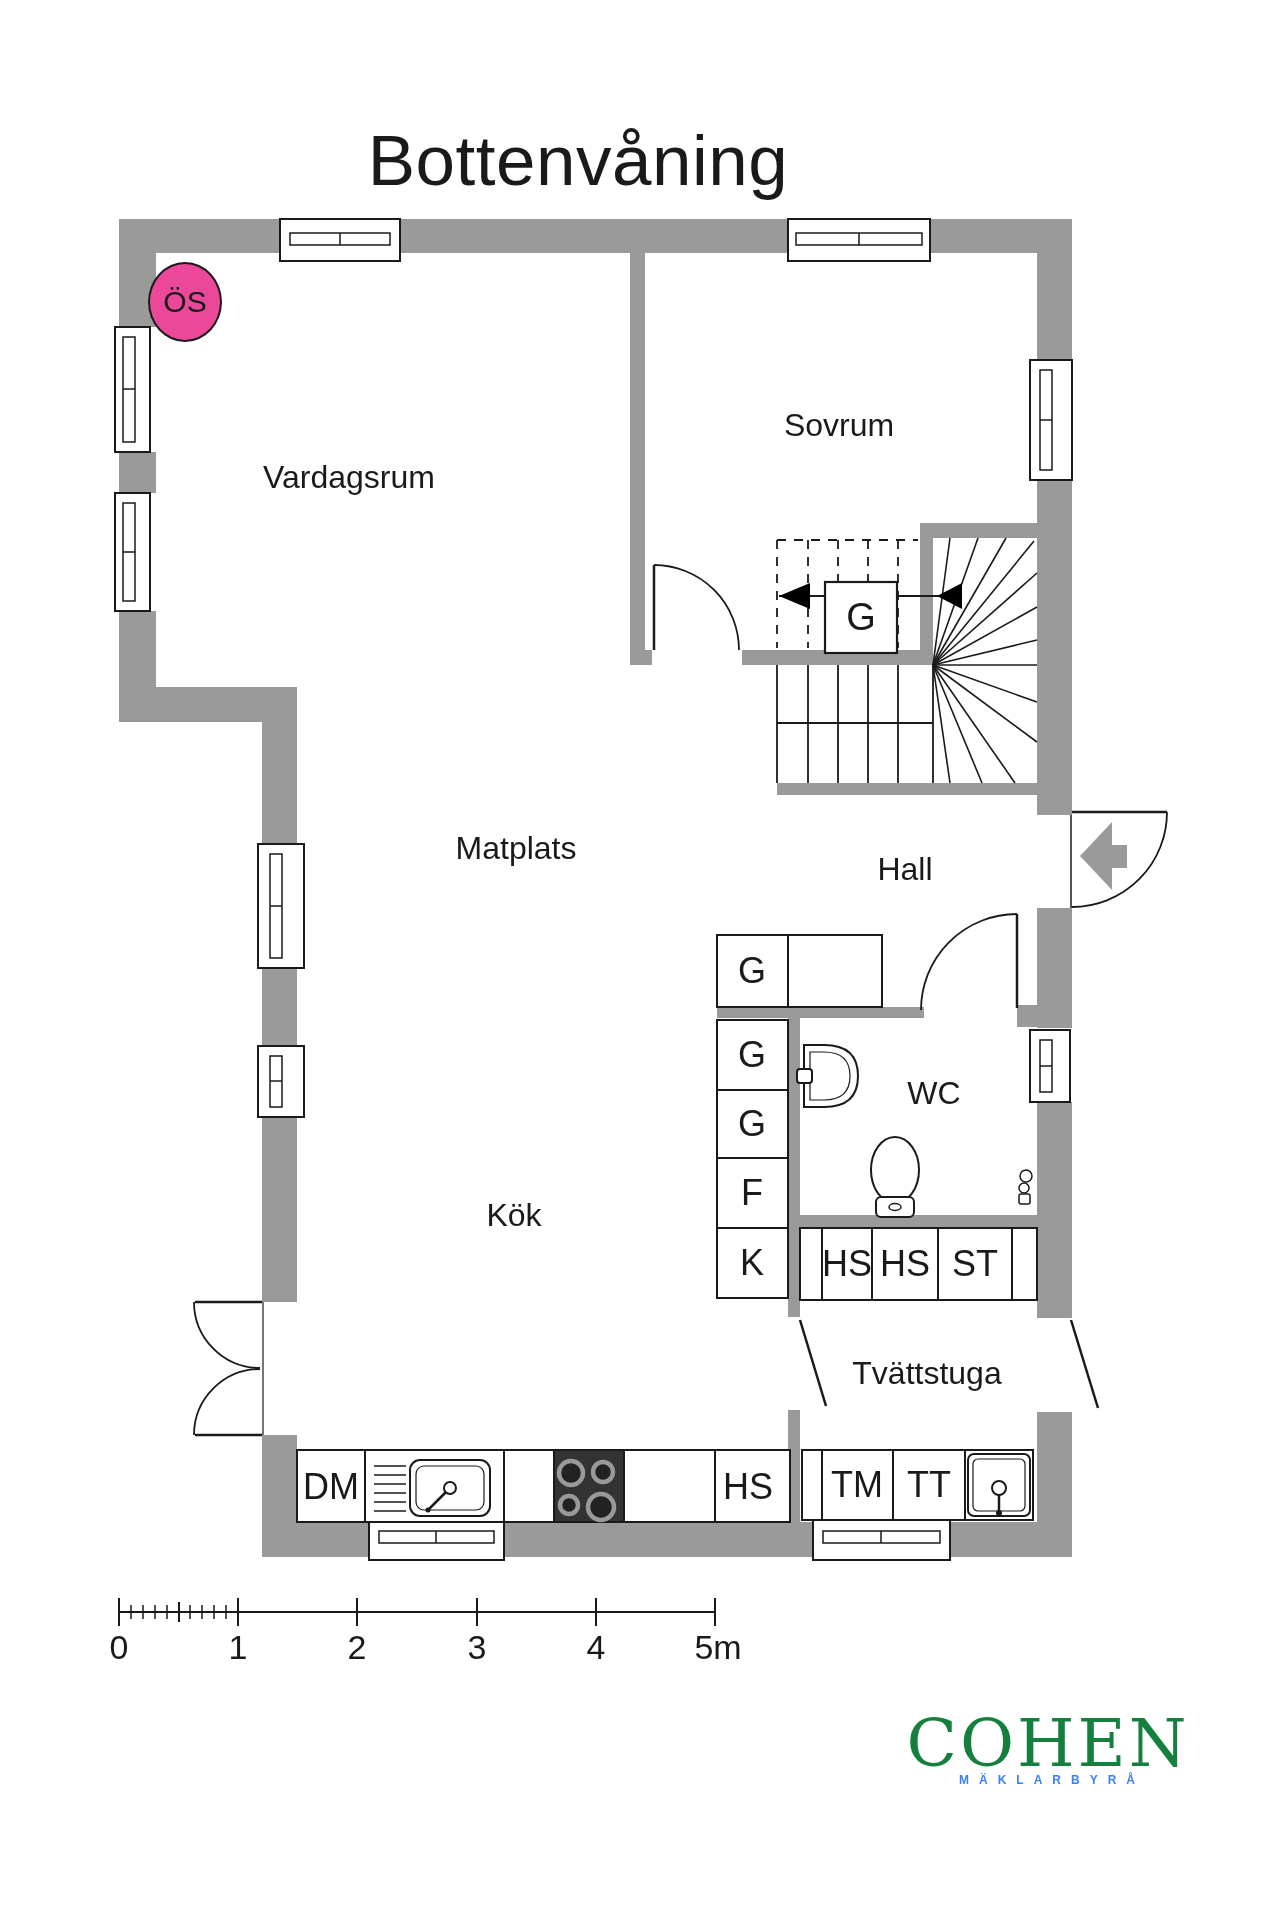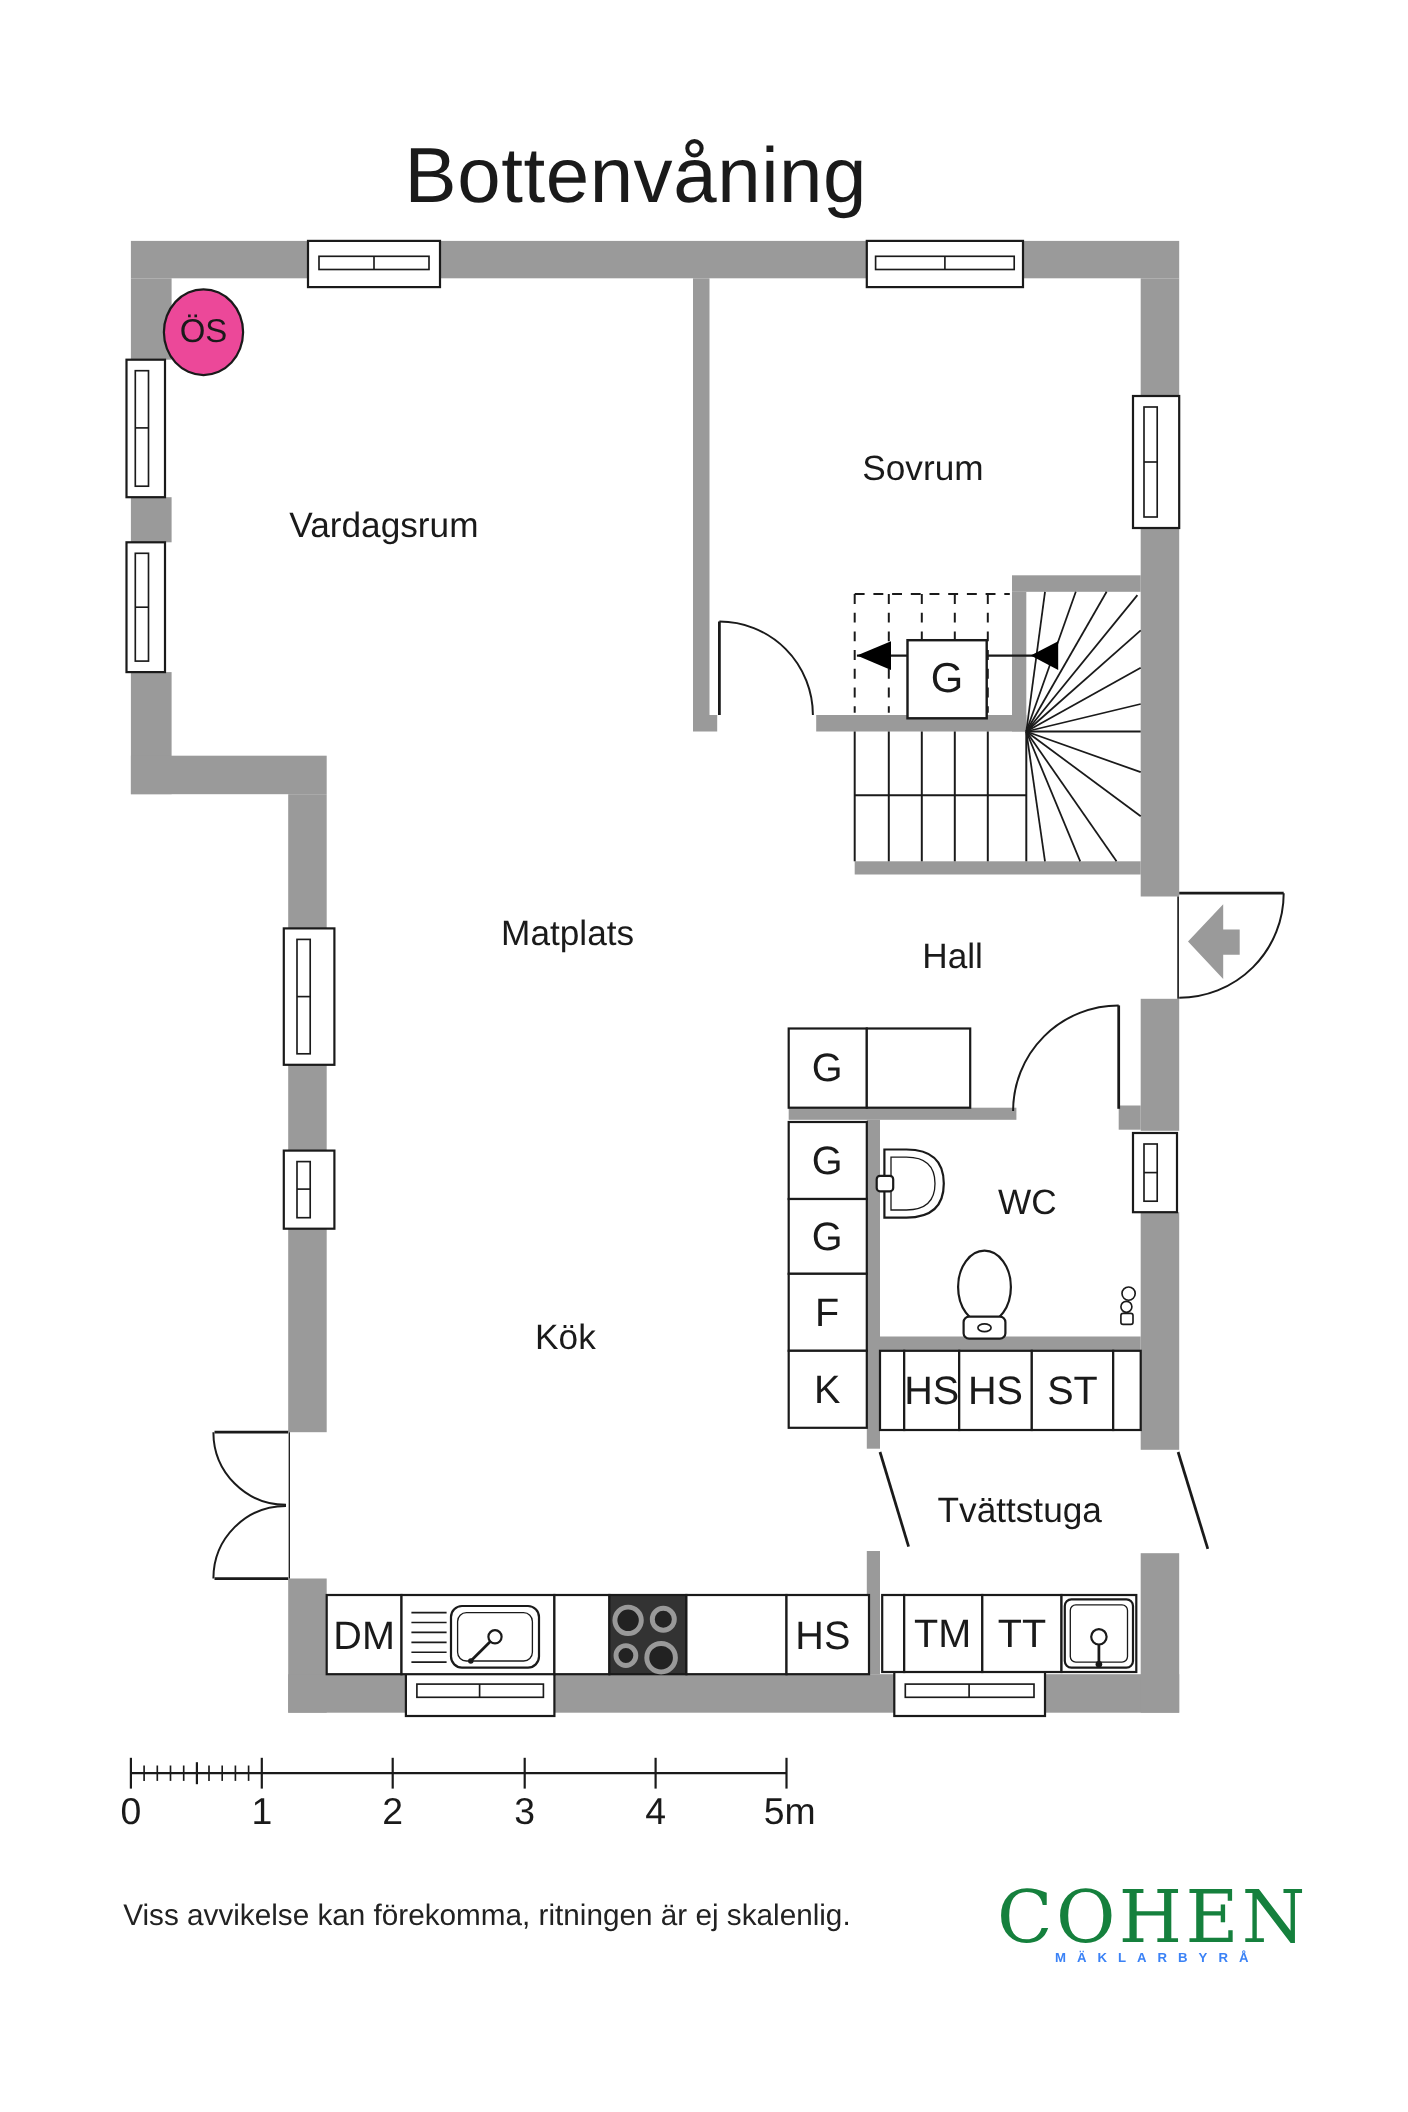--- a/index.html
+++ b/index.html
@@ -265,21 +265,21 @@
 
   <div class="plan-label t-title" style="left:578px;top:160px;">Bottenvåning</div>
 
   <div class="os-circle">
     <span>ÖS</span>
   </div>
 
   <div class="plan-label t-room" style="left:349px;top:477px;">Vardagsrum</div>
   <div class="plan-label t-room" style="left:839px;top:425px;">Sovrum</div>
   <div class="plan-label t-room" style="left:516px;top:848px;">Matplats</div>
-  <div class="plan-label t-room" style="left:866px;top:869px;text-align:right;">Hall</div>
+  <div class="plan-label t-room" style="left:905px;top:869px;text-align:right;">Hall</div>
   <div class="plan-label t-room" style="left:514px;top:1215px;">Kök</div>
   <div class="plan-label t-room" style="left:934px;top:1093px;">WC</div>
   <div class="plan-label t-room" style="left:927px;top:1373px;">Tvättstuga</div>
 
   <div class="plan-label t-closet" style="left:861px;top:617px;">G</div>
 
   <div class="plan-label t-cab" style="left:752px;top:971px;">G</div>
   <div class="plan-label t-cab" style="left:752px;top:1055px;">G</div>
   <div class="plan-label t-cab" style="left:752px;top:1124px;">G</div>
   <div class="plan-label t-cab" style="left:752px;top:1193px;">F</div>
@@ -292,18 +292,17 @@
   <div class="plan-label t-cab" style="left:857px;top:1485px;">TM</div>
   <div class="plan-label t-cab" style="left:929px;top:1485px;">TT</div>
 
   <div class="plan-label t-scale" style="left:119px;top:1647px;">0</div>
   <div class="plan-label t-scale" style="left:238px;top:1647px;">1</div>
   <div class="plan-label t-scale" style="left:357px;top:1647px;">2</div>
   <div class="plan-label t-scale" style="left:477px;top:1647px;">3</div>
   <div class="plan-label t-scale" style="left:596px;top:1647px;">4</div>
   <div class="plan-label t-scale" style="left:718px;top:1647px;">5m</div>
 
-  <div class="disclaimer">Viss avvikelse kan förekomma, ritningen är ej skalenlig.</div>
 
   <div class="brand-name">COHEN</div>
   <div class="brand-tag">MÄKLARBYRÅ</div>
 
 </div>
 
 </body></html>

